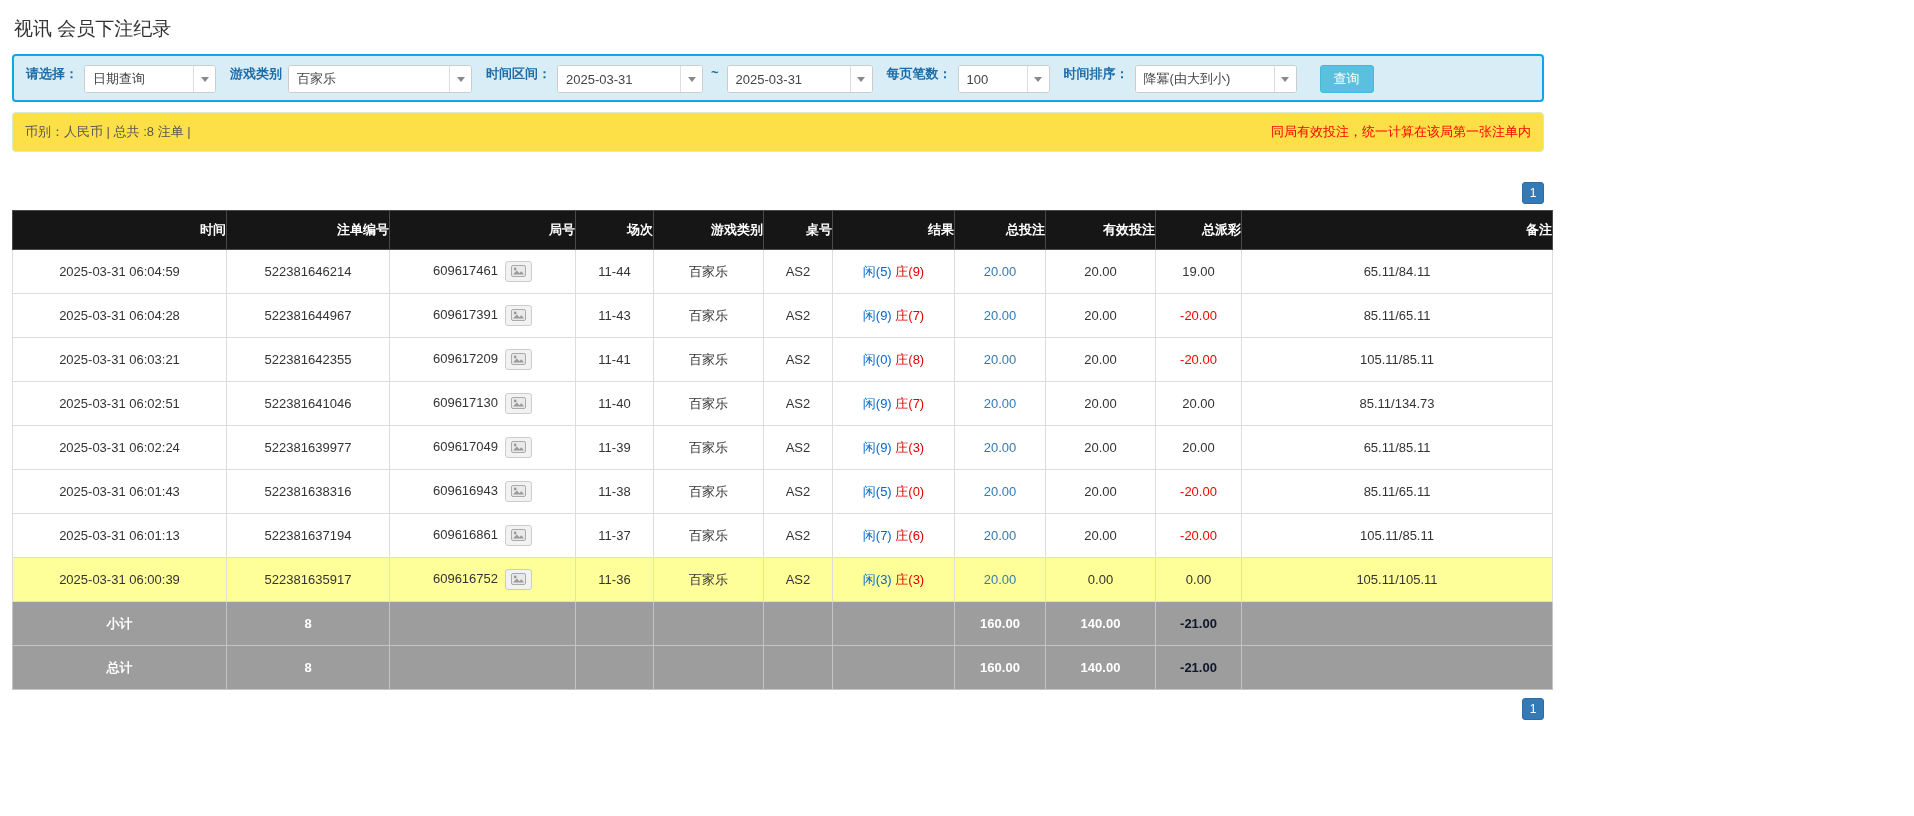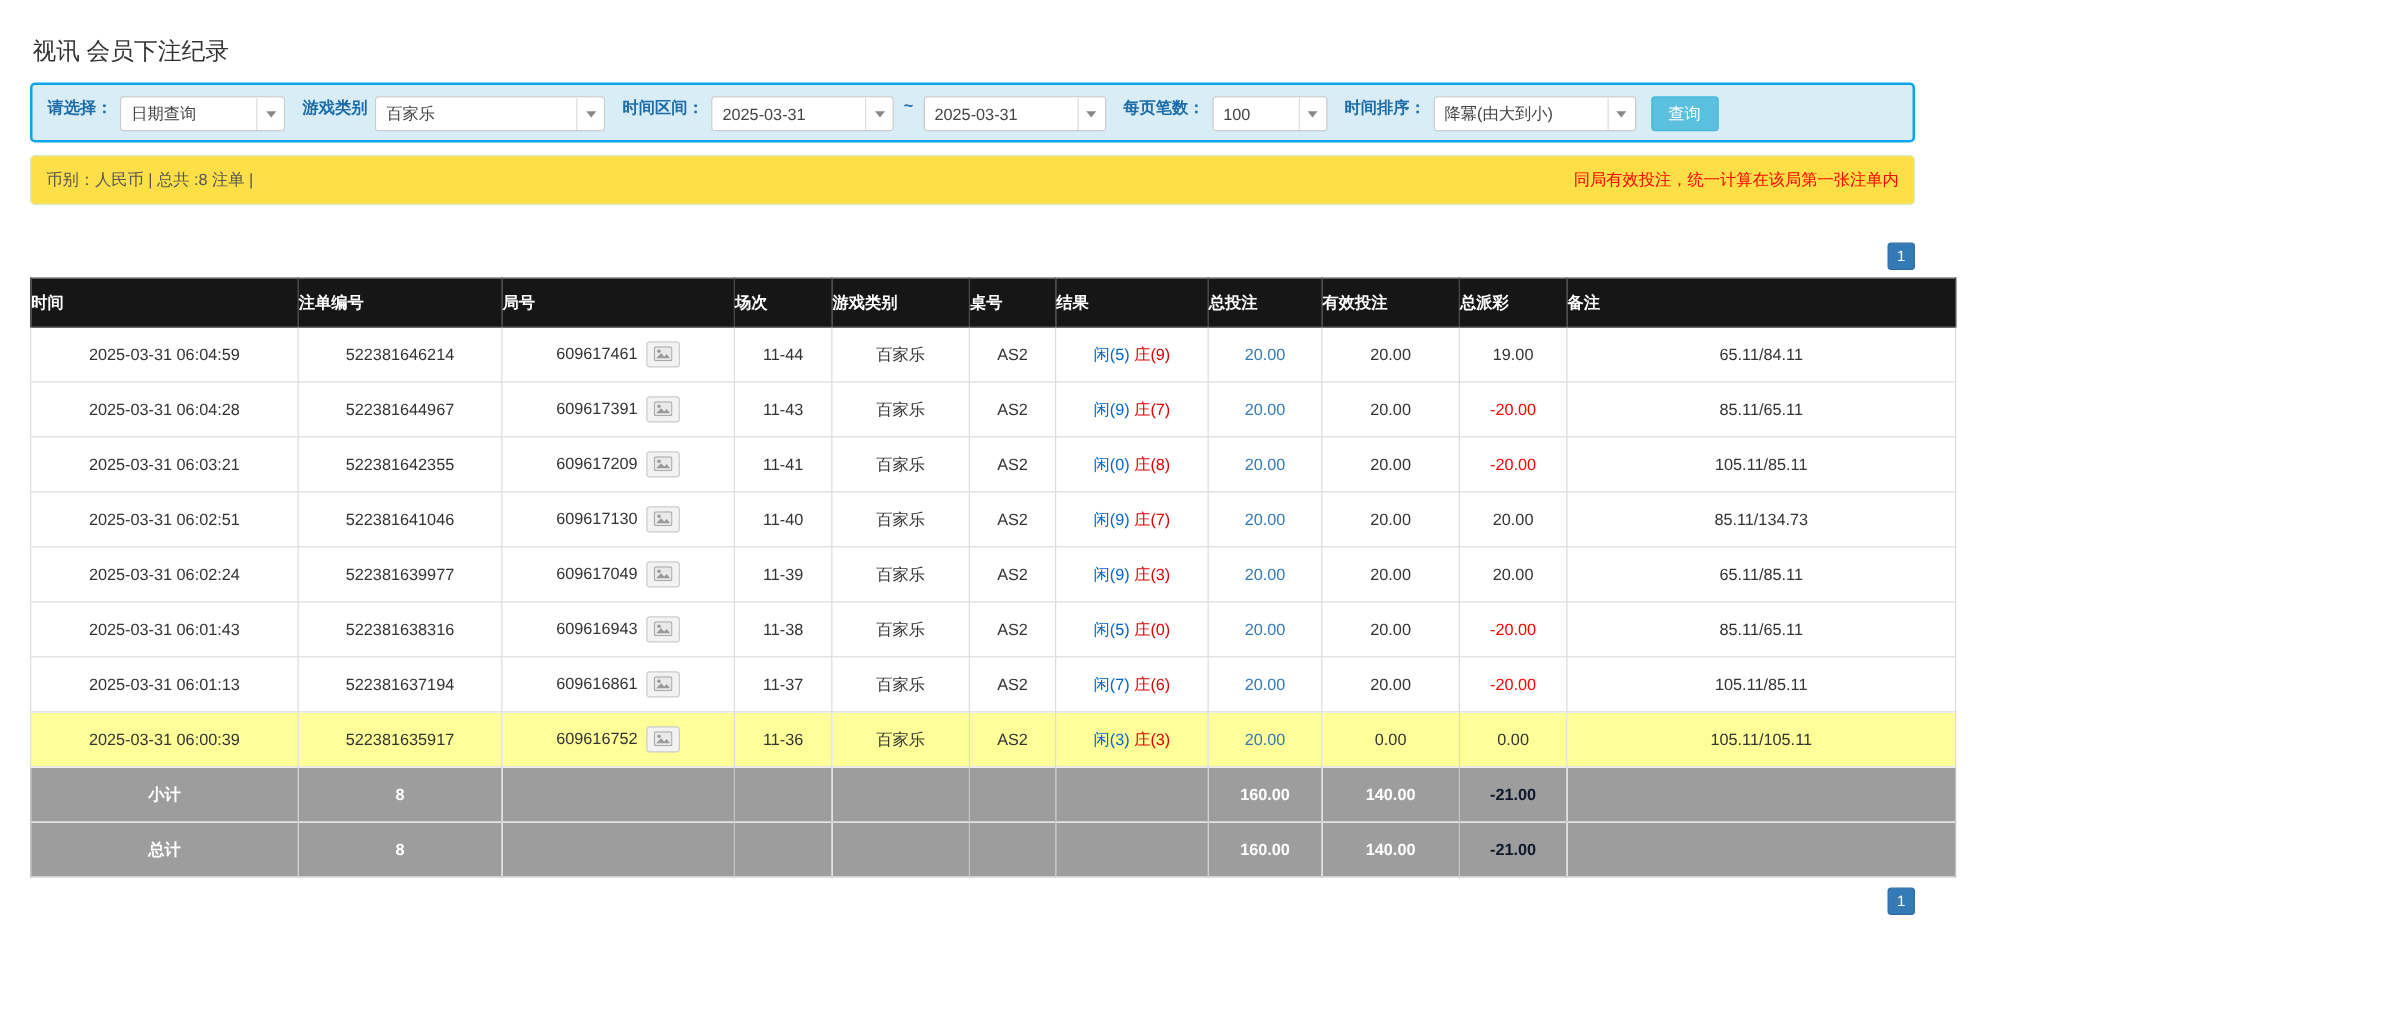--- a/index.html
+++ b/index.html
@@ -4,21 +4,21 @@
 <style>
   * { box-sizing: border-box; margin: 0; padding: 0; }
   html, body { background: #fff; }
   body {
     font-family: "Liberation Sans", "DejaVu Sans", sans-serif;
     font-size: 13px;
     color: #333;
     min-height: 816px;
     width: 1914px;
   }
-  .page { width: 1556px; padding: 24px; }
+  .page { width: 1556px; padding: 12px; }
 
   .page-title { font-size: 19px; color: #333; font-weight: 500; margin: 4px 0 12px 2px; }
 
   
   .filter-bar {
     background: #d9edf7;
     border: 2px solid #0ea5e9;
     border-radius: 4px;
     padding: 9px 10px;
     display: flex;
@@ -43,21 +43,21 @@
     background: #fff; cursor: pointer;
   }
   .combo-caret i {
     width: 0; height: 0;
     border-left: 4px solid transparent; border-right: 4px solid transparent;
     border-top: 5px solid #888;
   }
   .btn-search {
     background: #5bc0de; border: 1px solid #46b8da; color: #fff;
     border-radius: 3px; height: 28px; padding: 0 13px;
-    font-size: 13px; margin-left: 6px; cursor: pointer; font-family: inherit;
+    font-size: 13px; margin-left: 17px; cursor: pointer; font-family: inherit;
   }
 
   
   .info-bar {
     margin-top: 10px;
     background: #fde047; border: 1px solid #d6e9c6; border-radius: 4px;
     padding: 10px 12px;
     display: flex; justify-content: space-between; align-items: center;
     font-size: 13px;
   }
@@ -74,21 +74,21 @@
     border: 1px solid #2e6da4; border-radius: 3px;
     font-size: 12px; font-family: inherit;
     display: flex; align-items: center; justify-content: center;
     cursor: pointer;
   }
 
   
   table { width: 100%; border-collapse: collapse; table-layout: fixed; }
   th {
     background: #161616; color: #fff; font-weight: bold; font-size: 13px;
-    height: 39px; border: 1px solid #4a4a4a; text-align: left;
+    height: 39px; border: 1px solid #4a4a4a; text-align: right;
   }
   td {
     border: 1px solid #ddd; height: 44px; text-align: center;
     font-size: 13px; color: #333; background: #fff;
     overflow: hidden; white-space: nowrap;
   }
   tr.hl td { background: #ffff99; }
   tr.foot td {
     background: #9d9d9d; color: #fff; font-weight: bold;
     height: 44px; border-color: #c4c4c4;

